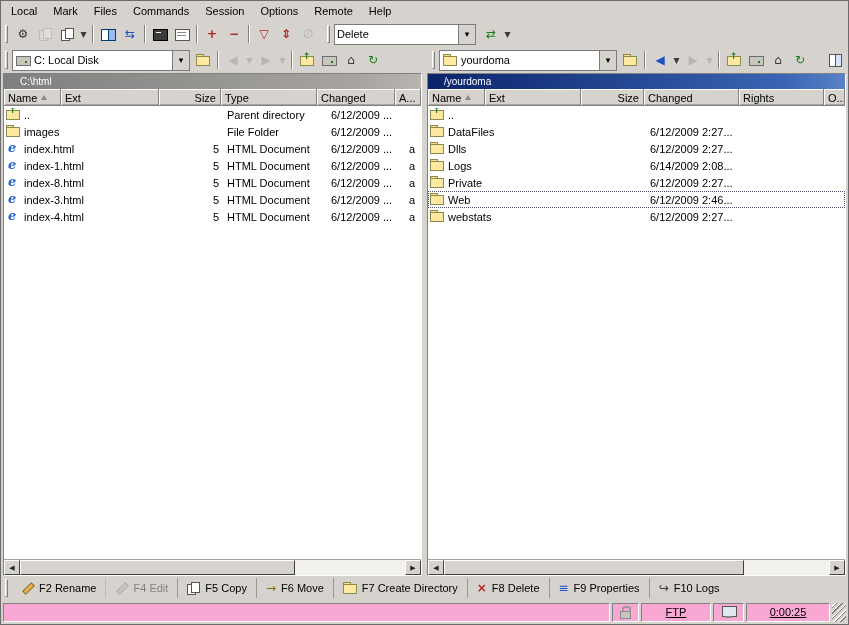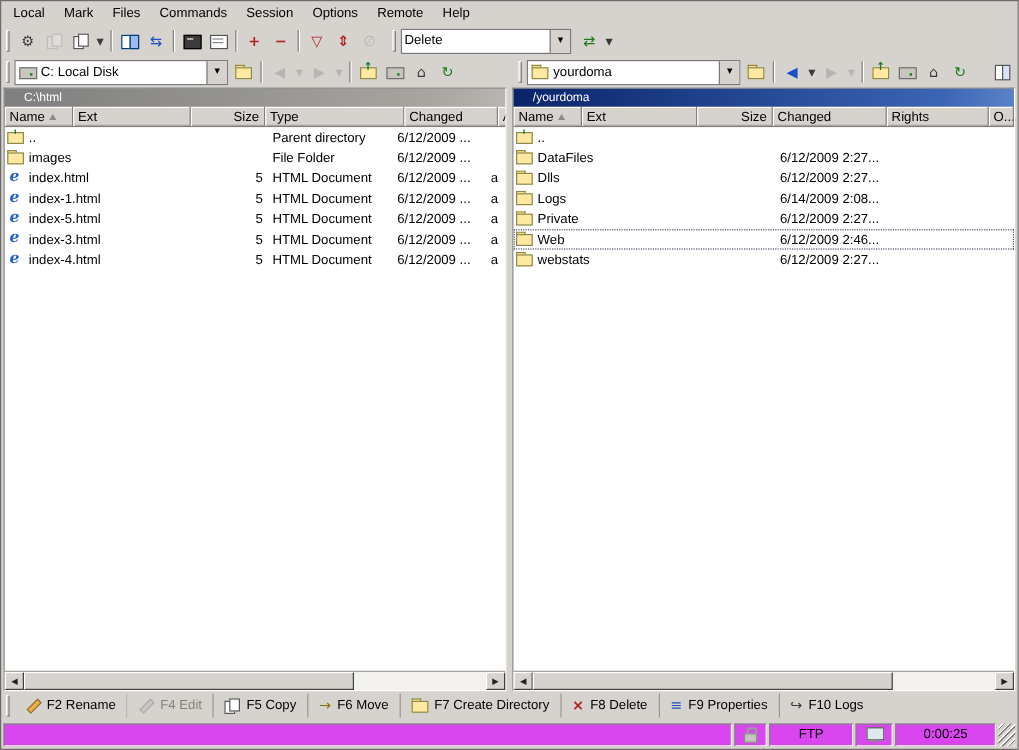--- a/index.html
+++ b/index.html
@@ -83,21 +83,21 @@
   
   .panels { flex:1; min-height:0; display:flex; gap:5px; padding:0 2px; }
   .panel { flex:1; min-width:0; display:flex; flex-direction:column; border:1px solid; border-color:#808080 #fff #fff #808080; background:#d6d3ce; }
   .pathbar { height:15px; line-height:15px; flex:none; color:#fff; padding-left:16px; font-size:10px; white-space:nowrap; overflow:hidden; }
   .pathbar.active   { background:linear-gradient(90deg,#0a246a 0%,#3a64b4 85%,#5a82c8 100%); }
   .pathbar.inactive { background:linear-gradient(90deg,#7f7f7f 0%,#a8a5a0 85%,#b8b5b0 100%); }
   .colheaders { height:17px; flex:none; display:flex; background:#d6d3ce; border-bottom:1px solid #808080; overflow:hidden; }
   .hcell { padding:1px 4px 0; border-right:1px solid #808080; box-shadow:inset 1px 1px 0 #fff, inset 0 -1px 0 #a8a5a0; white-space:nowrap; overflow:hidden; display:flex; align-items:center; flex:none; }
   .sortmark { display:none; }
   .sortmark.asc { display:inline-block; width:0; height:0; border-left:3px solid transparent; border-right:3px solid transparent; border-bottom:5px solid #8a8a8a; margin-left:4px; }
-  .lhc-name{width:57px;} .lhc-ext{width:98px;} .lhc-size{width:62px; justify-content:flex-end;} .lhc-type{width:116px;} .lhc-changed{width:78px;} .lhc-attr{flex:1;}
+  .lhc-name{width:57px;} .lhc-ext{width:98px;} .lhc-size{width:62px; justify-content:flex-end;} .lhc-type{width:96px;} .lhc-changed{width:78px;} .lhc-attr{flex:1;}
   .rhc-name{width:57px;} .rhc-ext{width:96px;} .rhc-size{width:63px; justify-content:flex-end;} .rhc-changed{width:95px;} .rhc-rights{width:85px;} .rhc-owner{flex:1;}
   .filelist { flex:1; min-height:0; background:#fff; overflow:hidden; }
   .row { height:17px; display:grid; align-items:center; white-space:nowrap; }
   .lrow { grid-template-columns:157px 62px 104px 78px 1fr; }
   .rrow { grid-template-columns:155px 63px 95px 85px 1fr; }
   .row .cell { overflow:hidden; padding:0 4px; }
   .row .cname { display:flex; align-items:center; padding-left:2px; }
   .row .csize { text-align:right; }
   .row.focused { outline:1px dotted #4d4d66; outline-offset:-1px; }
   .fi { position:relative; display:inline-block; width:16px; height:13px; margin-right:2px; flex:none; }
@@ -111,21 +111,21 @@
   
   .statusrow { height:20px; flex:none; display:flex; gap:5px; padding:1px 2px; }
   .statuscell { flex:1; border:1px solid; border-color:#808080 #fff #fff #808080; display:flex; align-items:center; padding-left:5px; background:#d6d3ce; }
 
   .fnbar { height:24px; flex:none; display:flex; align-items:center; padding:1px 2px; }
   .fbtn { height:20px; display:flex; align-items:center; gap:5px; padding:0 9px; }
   .fbtn + .fbtn { border-left:1px solid #9a978f; }
   .fglyph { position:relative; display:inline-block; font-family:"DejaVu Sans",sans-serif; font-size:12px; line-height:1; }
 
   .bottombar { height:24px; flex:none; display:flex; gap:2px; align-items:center; padding:2px; }
-  .bcell { height:19px; border:1px solid; border-color:#808080 #fff #fff #808080; display:flex; align-items:center; justify-content:center; background:#d946ef; flex:none; }
+  .bcell { height:19px; border:1px solid; border-color:#808080 #fff #fff #808080; display:flex; align-items:center; justify-content:center; background:#f9a8d4; flex:none;text-decoration:underline; }
   .bcell.main { flex:1; justify-content:flex-start; padding-left:5px; }
   .bcell.lockc { width:27px; }
   .bcell.proto { width:70px; }
   .bcell.monc  { width:31px; }
   .bcell.timec { width:84px; }
   .resize-grip { width:14px; height:19px; flex:none;
     background:repeating-linear-gradient(135deg, transparent 0 2px, #fff 2px 3px, #808080 3px 4px); }
 </style>
 </head>
 <body>
@@ -432,21 +432,21 @@
             </span>
             <span class="cell csize">5</span>
             <span class="cell">HTML Document</span>
             <span class="cell">6/12/2009 ...</span>
             <span class="cell">a</span>
           </div>
 
           <div class="row lrow">
             <span class="cell cname">
               <span class="fi sh-html"></span>
-              <span>index-5.html</span>
+              <span>index-8.html</span>
             </span>
             <span class="cell csize">5</span>
             <span class="cell">HTML Document</span>
             <span class="cell">6/12/2009 ...</span>
             <span class="cell">a</span>
           </div>
 
           <div class="row lrow">
             <span class="cell cname">
               <span class="fi sh-html"></span>

